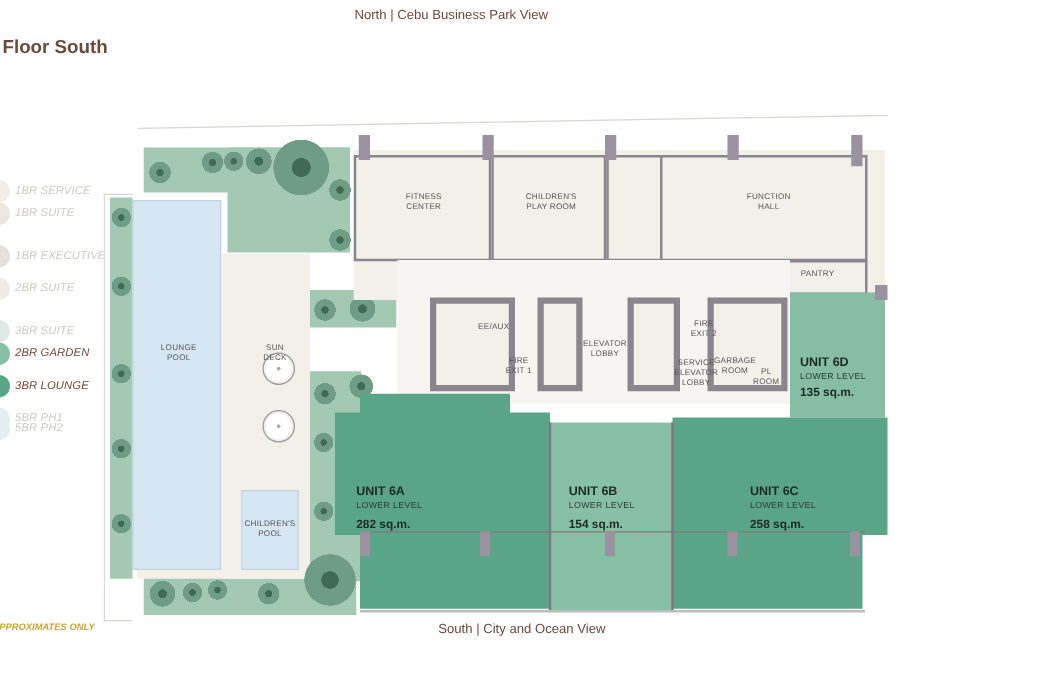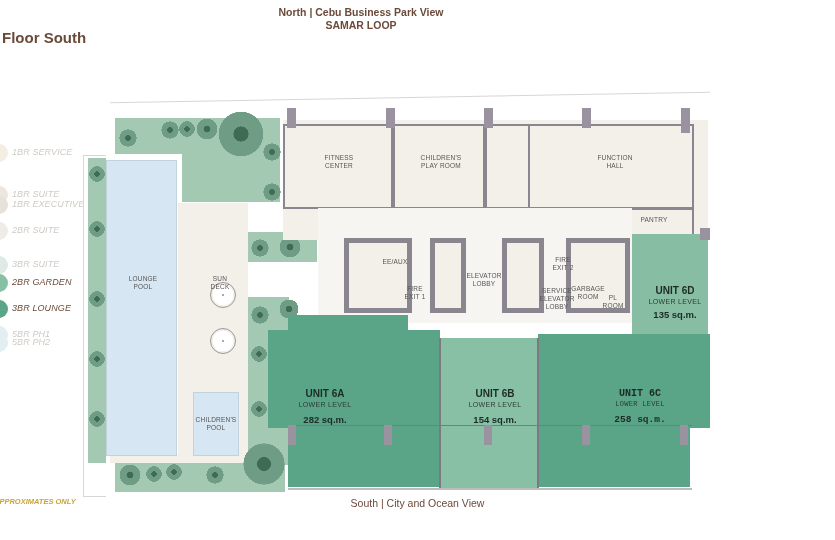--- a/index.html
+++ b/index.html
@@ -1,56 +1,55 @@
 <!DOCTYPE html>
 <html><head>
 <meta charset="utf-8">
 <style>
   html,body{margin:0;padding:0;background:#ffffff;}
   body{width:835px;height:540px;position:relative;overflow:hidden;font-family:"Liberation Sans",sans-serif;}
   .abs{position:absolute;}
   .title{left:2px;top:29px;font-size:15px;font-weight:bold;color:#6b4a3a;}
-  .north{left:0;width:722px;top:6px;text-align:center;font-size:10.5px;color:#6b4a3a;line-height:13px;font-weight:bold;}
+  .north{left:0;width:722px;top:6px;text-align:center;font-size:10.5px;color:#6b4a3a;line-height:13px;}
   .south{left:0;width:835px;top:497px;text-align:center;font-size:10.5px;color:#6b4a3a;}
   .approx{left:0;top:497px;font-size:7.5px;font-style:italic;font-weight:bold;color:#c9a43a;}
   .legend{left:0;top:144px;width:90px;}
   .leg-item{position:absolute;left:0;height:18px;width:90px;}
   .leg-dot{position:absolute;left:-10px;top:0;width:18px;height:18px;border-radius:50%;}
   .leg-label{position:absolute;left:12px;top:3px;font-size:9px;font-style:italic;letter-spacing:0.1px;}
   .lbl{position:absolute;font-size:6.5px;color:#555;text-align:center;line-height:8px;letter-spacing:0.2px;}
-  .unit-lbl{position:absolute;text-align:center;color:#1d2b25;}
+  .unit-lbl{position:absolute;text-align:left;color:#1d2b25;}
   .unit-name{font-size:10px;font-weight:bold;line-height:12px;}
   .unit-lvl{font-size:7px;line-height:9px;color:#2d3b35;letter-spacing:0.3px;}
   .unit-area{font-size:9.5px;font-weight:bold;line-height:13px;margin-top:4px;}
   .room{position:absolute;background:#f3f0ea;border:2px solid #8a8690;box-sizing:border-box;}
   .garden{position:absolute;background:#a3c9b2;}
   .pool{position:absolute;background:#d6e6f2;border:1px solid #c3d3de;box-sizing:border-box;}
   .deck{position:absolute;background:#f3f0ea;}
   .tree{position:absolute;border-radius:50%;background:radial-gradient(circle,#3f6b55 0 20%,#6e9c85 21% 60%,transparent 61%);}
   .unitA{position:absolute;background:#5aa587;}
   .unitB{position:absolute;background:#88c0a6;}
   .unitD{position:absolute;background:#86bda3;}
   .pillar{position:absolute;background:#9a929e;}
   .line{position:absolute;background:#7d7882;}
 </style>
 </head>
 <body>
 
 <div class="abs title">Floor South</div>
 <div class="abs north">
   <div>North | Cebu Business Park View</div>
-  <div>SAMAR LOOP</div>
 </div>
 
 <div class="abs legend">
   <div class="leg-item" style="top:0px">
     <span class="leg-dot" style="background:#f3ede4"></span>
     <span class="leg-label" style="color:#cfcac4">1BR SERVICE</span>
   </div>
-  <div class="leg-item" style="top:42px">
+  <div class="leg-item" style="top:18px">
     <span class="leg-dot" style="background:#ede6dc"></span>
     <span class="leg-label" style="color:#cfcac4">1BR SUITE</span>
   </div>
   <div class="leg-item" style="top:52px">
     <span class="leg-dot" style="background:#e6e2da"></span>
     <span class="leg-label" style="color:#cfcac4">1BR EXECUTIVE</span>
   </div>
   <div class="leg-item" style="top:78px">
     <span class="leg-dot" style="background:#efece8"></span>
     <span class="leg-label" style="color:#cfcac4">2BR SUITE</span>
@@ -196,21 +195,21 @@
   <div class="unit-lbl" style="left:285px;top:388px;width:80px;">
     <div class="unit-name">UNIT 6A</div>
     <div class="unit-lvl">LOWER LEVEL</div>
     <div class="unit-area">282 sq.m.</div>
   </div>
   <div class="unit-lbl" style="left:455px;top:388px;width:80px;">
     <div class="unit-name">UNIT 6B</div>
     <div class="unit-lvl">LOWER LEVEL</div>
     <div class="unit-area">154 sq.m.</div>
   </div>
-  <div class="unit-lbl" style="left:600px;top:388px;width:80px;font-family:Liberation Mono, monospace;">
+  <div class="unit-lbl" style="left:600px;top:388px;width:80px;">
     <div class="unit-name">UNIT 6C</div>
     <div class="unit-lvl">LOWER LEVEL</div>
     <div class="unit-area">258 sq.m.</div>
   </div>
   <div class="unit-lbl" style="left:640px;top:285px;width:70px;">
     <div class="unit-name">UNIT 6D</div>
     <div class="unit-lvl">LOWER LEVEL</div>
     <div class="unit-area" style="margin-top:2px;">135 sq.m.</div>
   </div>
 </div>

